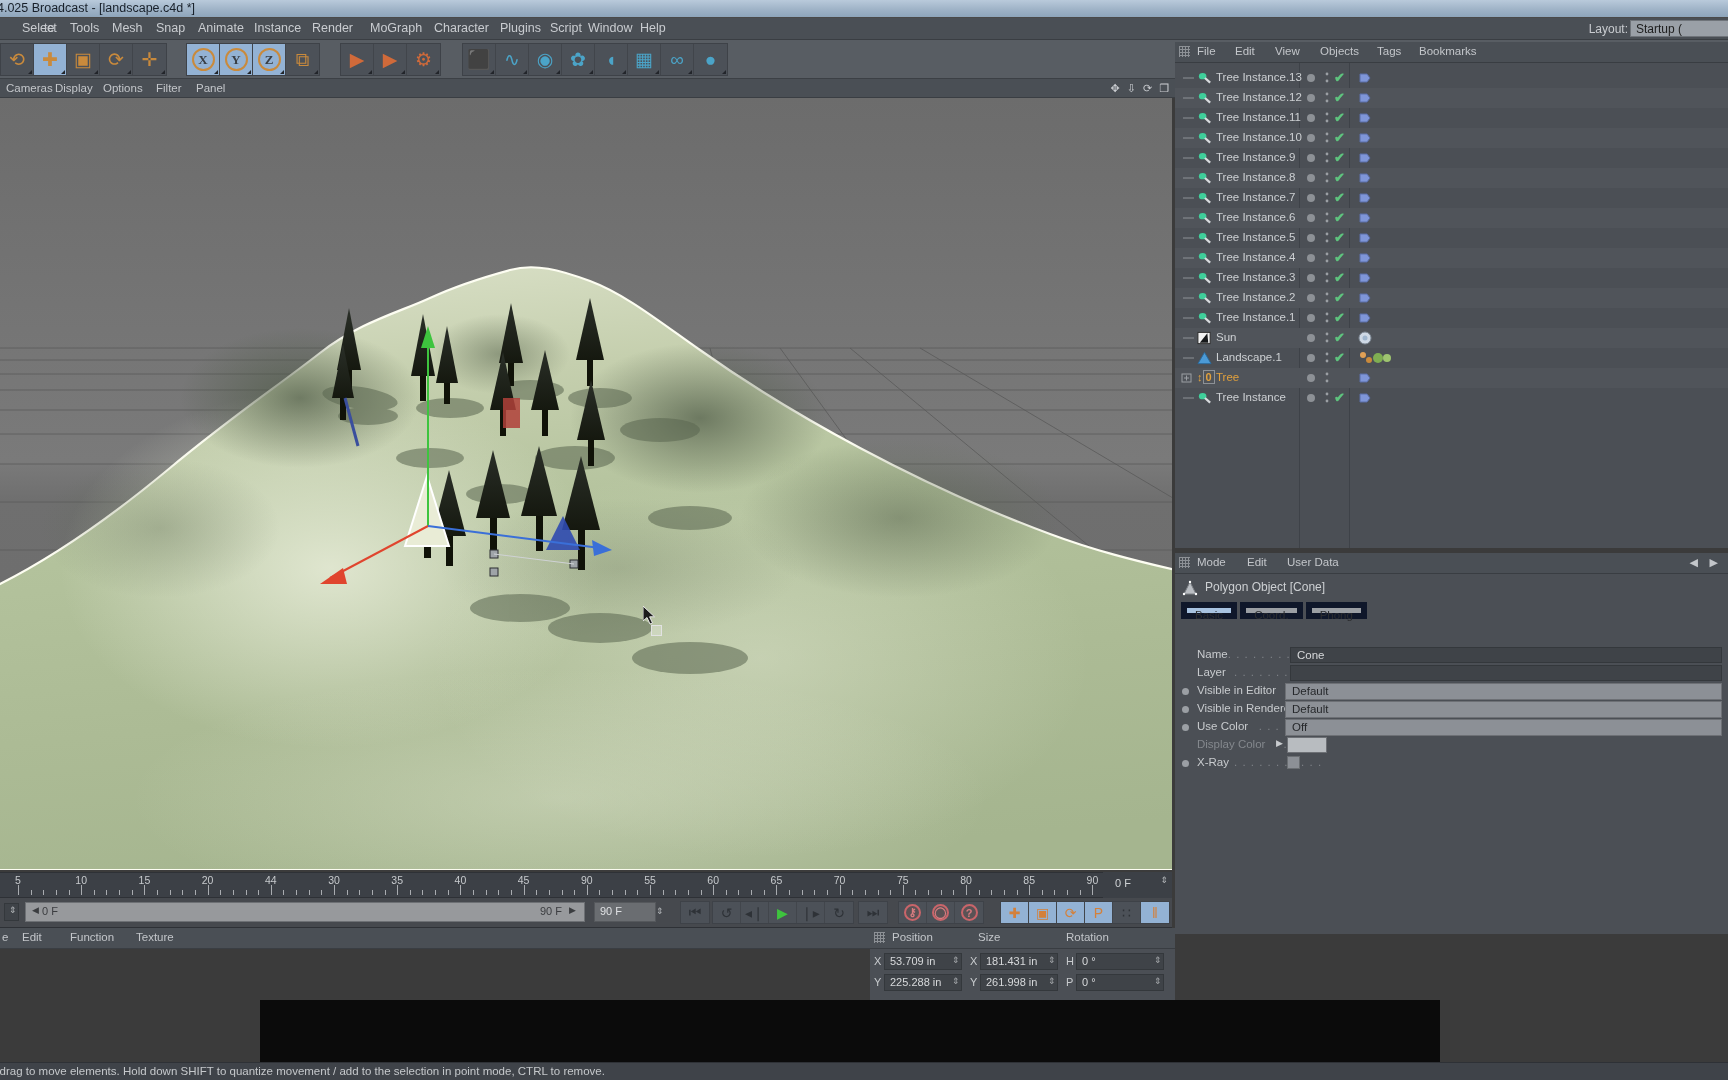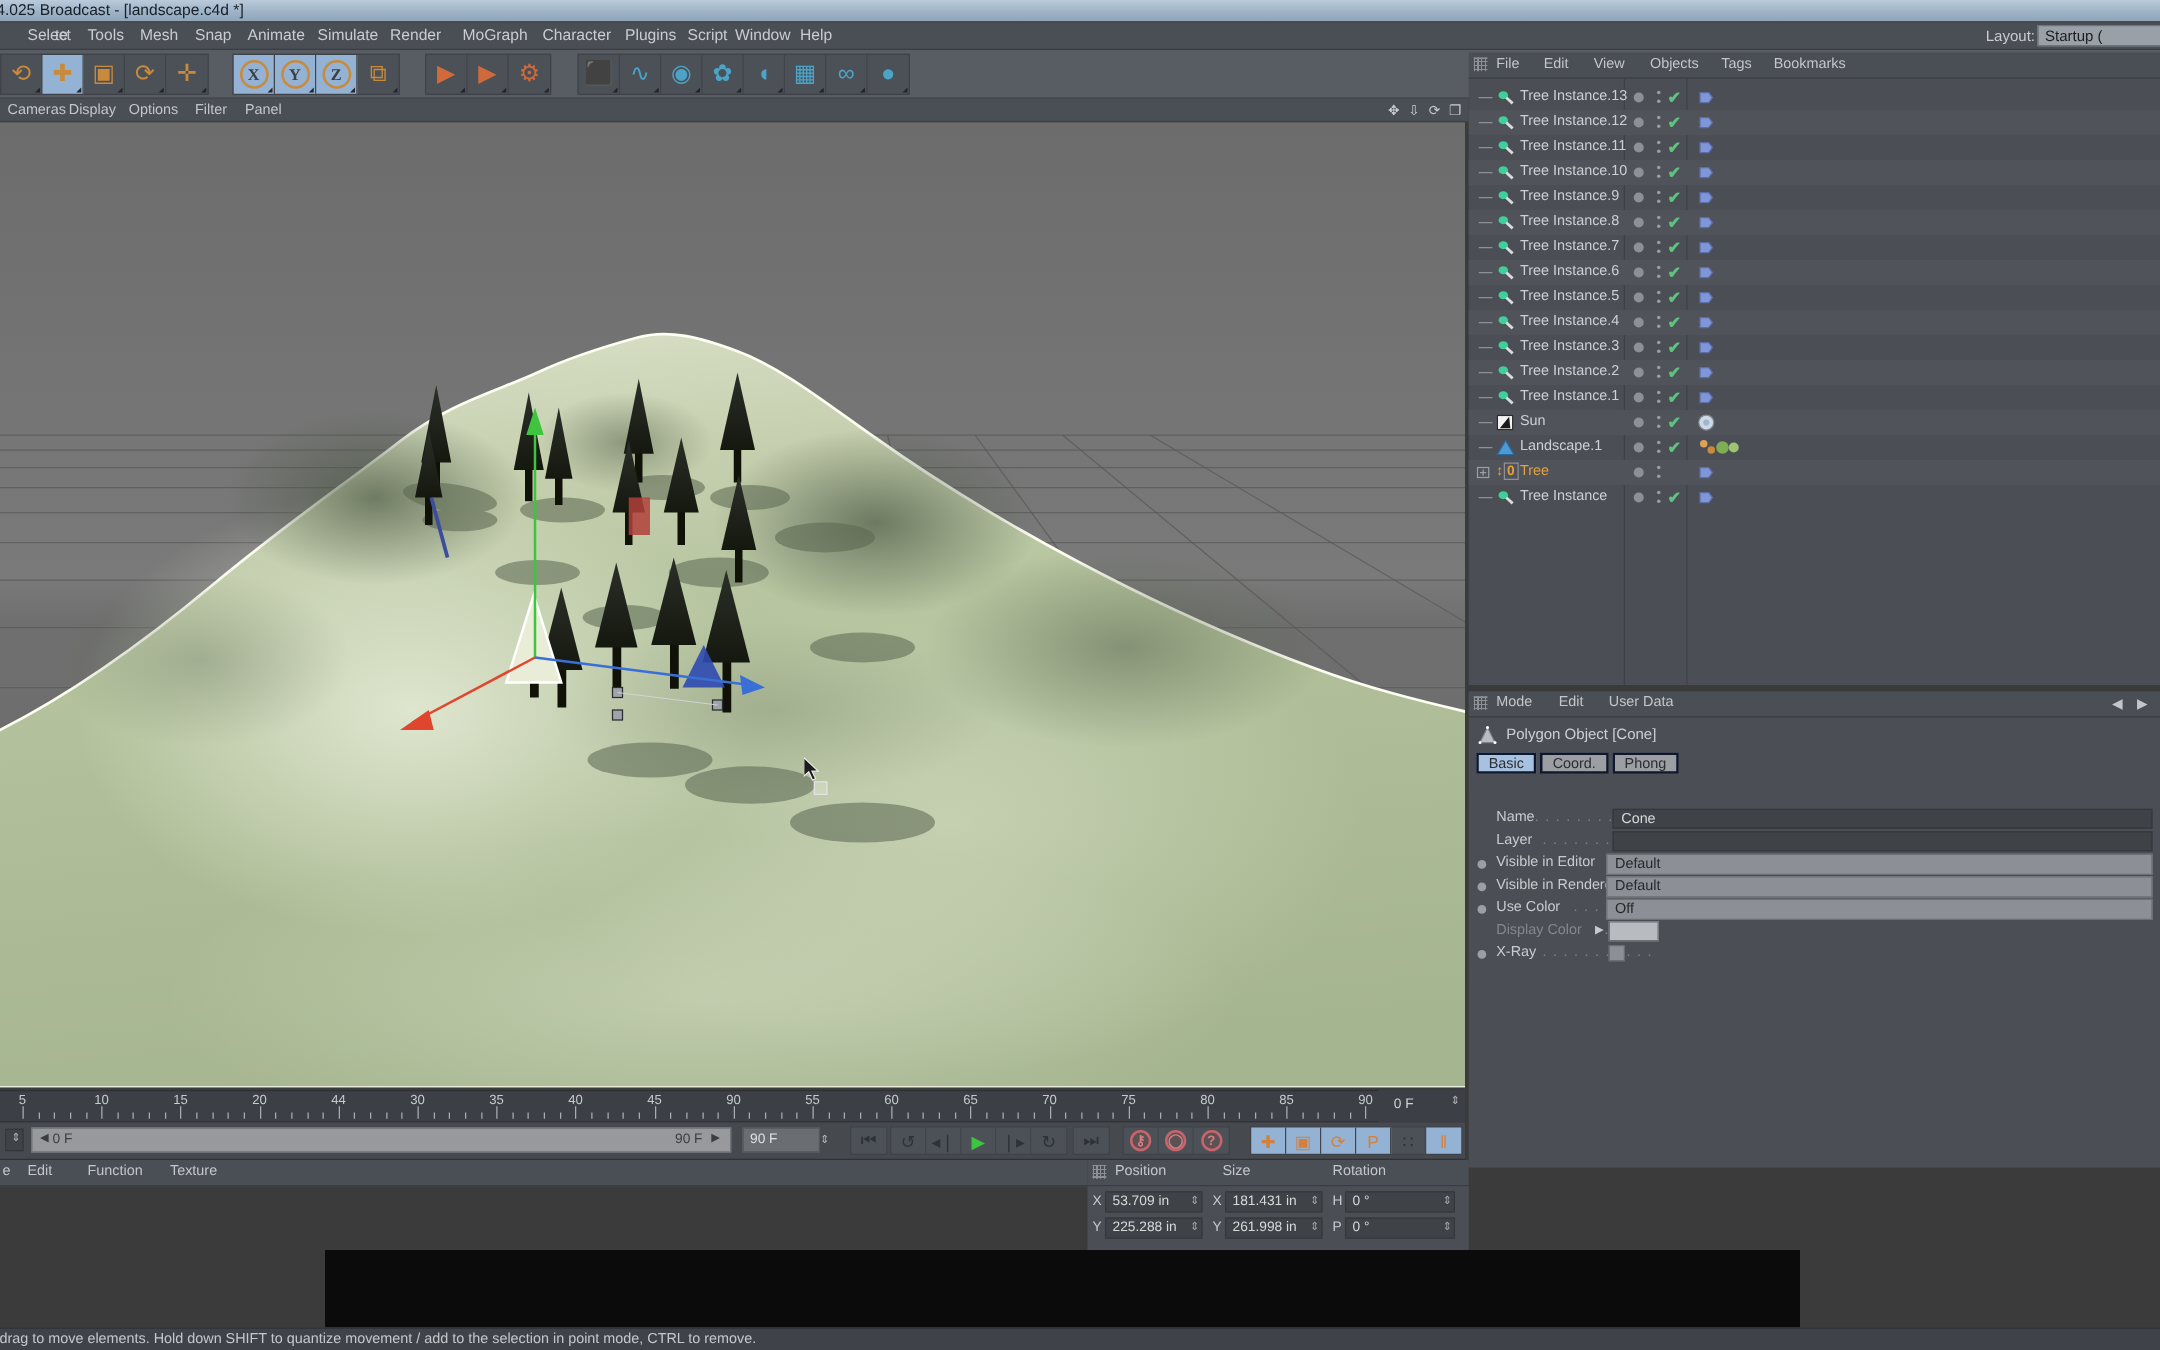--- a/index.html
+++ b/index.html
@@ -180,21 +180,21 @@
     background:#4a4f55; border-bottom:1px solid #393d42;
   }
   .am-hdr .mm { position:absolute; top:3px; font-size:11.5px; color:#c3c6ca; }
   .am-body {
     position:absolute; left:1175px; top:574px; width:553px; height:360px;
     background:#4b4f55;
   }
   .am-title { position:absolute; left:30px; top:6px; font-size:12px; color:#cdd0d3; }
   .am-tabs { position:absolute; left:6px; top:28px; display:flex; gap:3px; }
   .am-tab { height:17px; padding:1px 8px; font-size:11.5px; color:#2b2d30;
-            background:#9b9fa4; border:2px solid #0f172a;text-align:right; }
+            background:#9b9fa4; border:6px solid #0f172a;text-align:right; }
   .am-tab.sel { background:#a7c2e0; }
   .am-secthdr { position:absolute; left:0; top:50px; width:553px; height:17px;
                 background:#54585e; color:#dfe1e3; font-size:11.5px; padding:1px 6px;
                 font-weight:bold; }
   .am-row { position:absolute; left:0; width:553px; height:19px; font-size:11.5px; color:#c8cbce; }
   .am-lbl { position:absolute; left:22px; top:2px; white-space:nowrap; }
   .am-dots { position:absolute; top:2px; color:#7f8388; letter-spacing:1px; }
   .am-bullet { position:absolute; left:7px; top:6px; width:7px;height:7px;border-radius:50%;
                background:#9b9fa4; }
   .fld-dark { position:absolute; left:115px; top:1px; width:432px; height:16px;
@@ -254,21 +254,21 @@
 
   <div class="menubar" id="menubar">
     <div class="layout-lbl">Layout:</div>
     <div class="layout-val">Startup (</div>
   <div class="mi" style="left: 0px; margin-left: 44px;">te</div>
       <div class="mi" style="left: 22px;">Select</div>
       <div class="mi" style="left: 70px;">Tools</div>
       <div class="mi" style="left: 112px;">Mesh</div>
       <div class="mi" style="left: 156px;">Snap</div>
       <div class="mi" style="left: 198px;">Animate</div>
-      <div class="mi" style="left: 254px;">Simulate</div>
+      <div class="mi" style="left: 254px;">Instance</div>
       <div class="mi" style="left: 312px;">Render</div>
       <div class="mi" style="left: 370px;">MoGraph</div>
       <div class="mi" style="left: 434px;">Character</div>
       <div class="mi" style="left: 500px;">Plugins</div>
       <div class="mi" style="left: 550px;">Script</div>
       <div class="mi" style="left: 588px;">Window</div>
       <div class="mi" style="left: 640px;">Help</div>
     </div>
 
   <div class="toolbar" id="toolbar">

